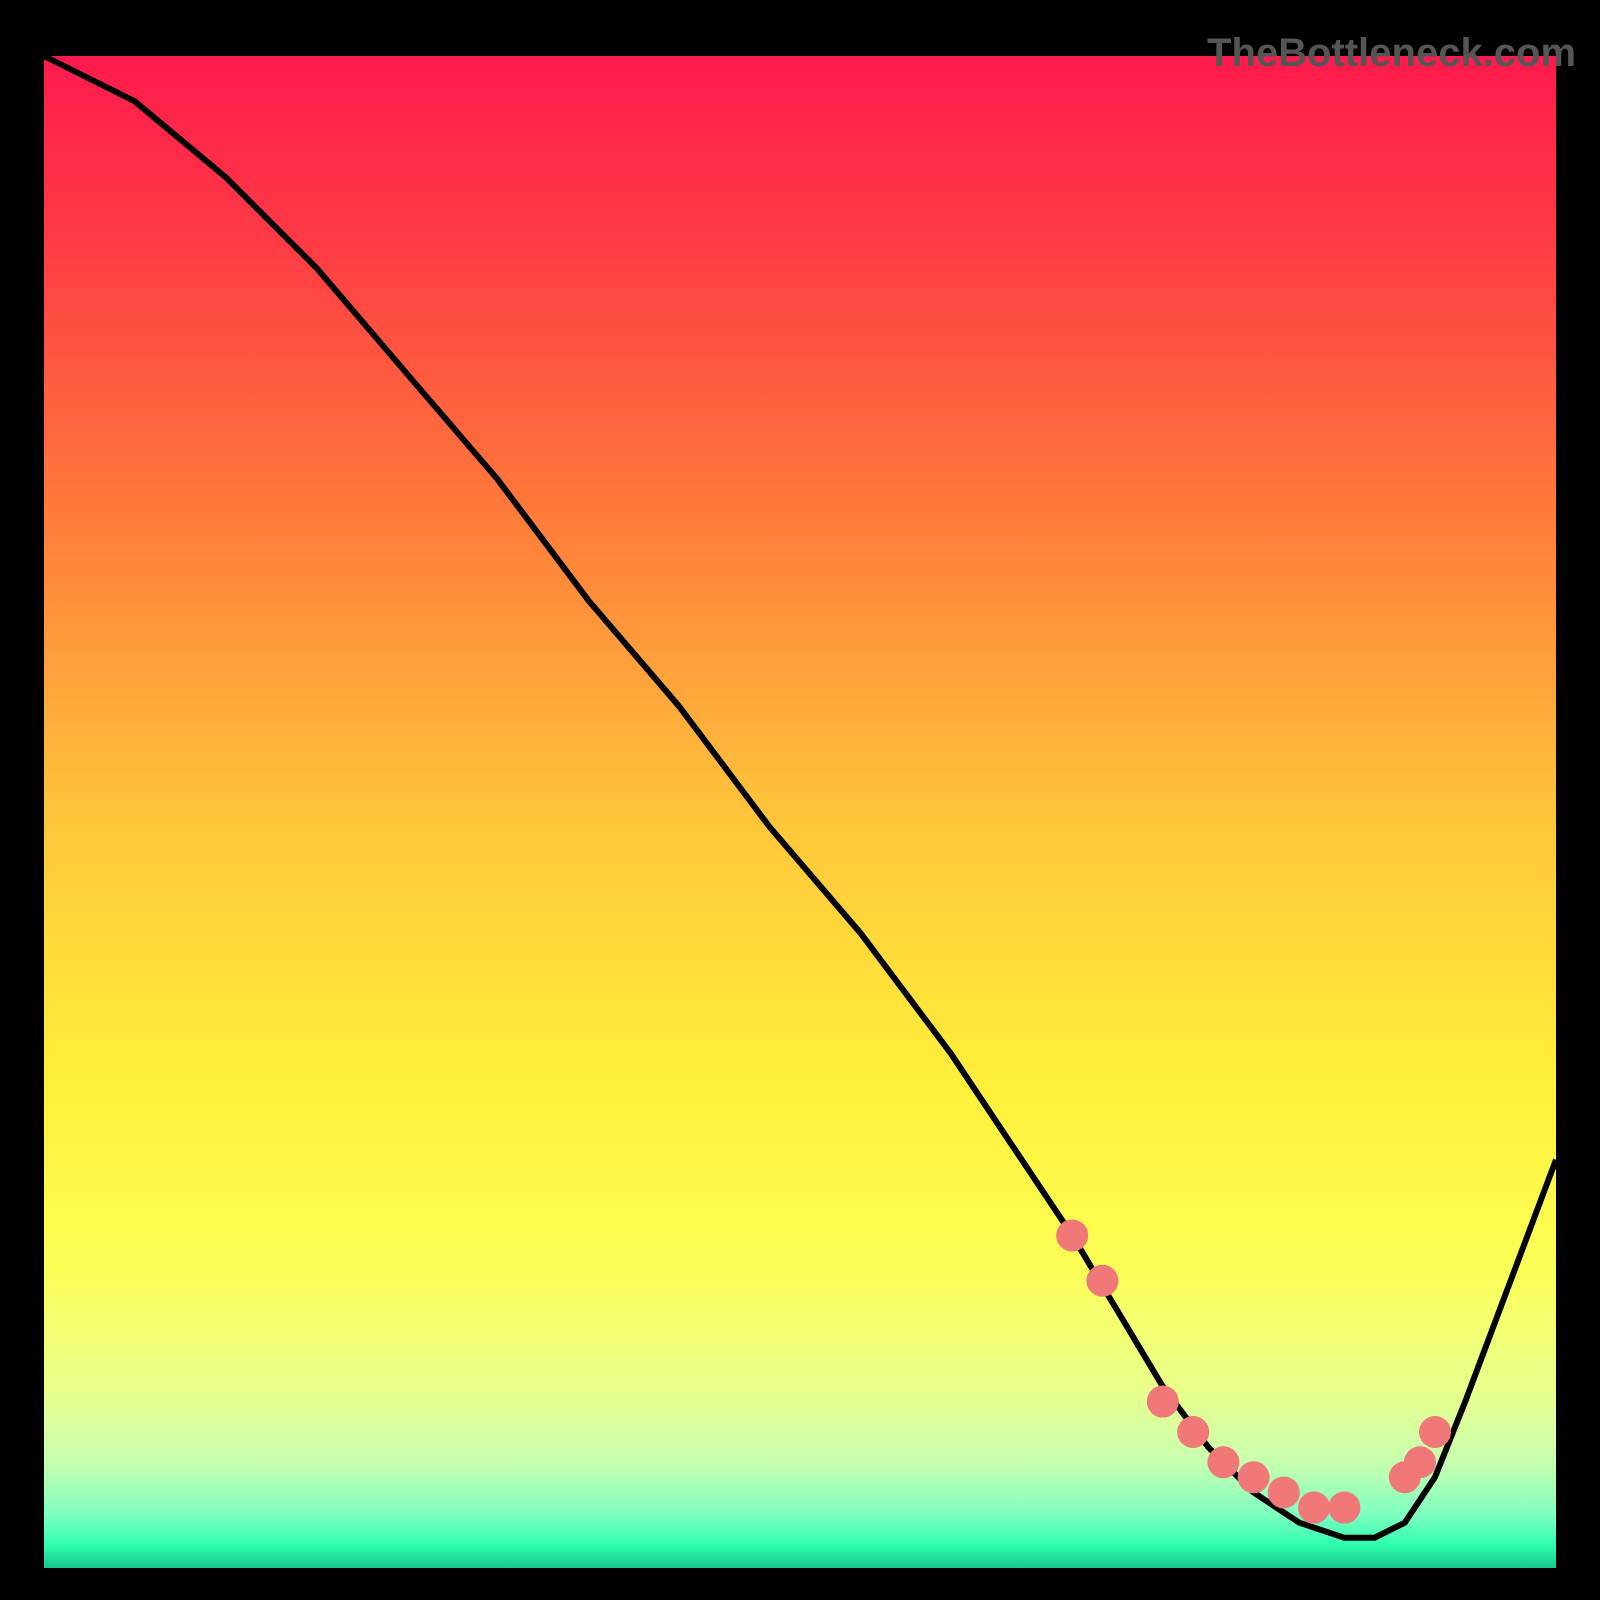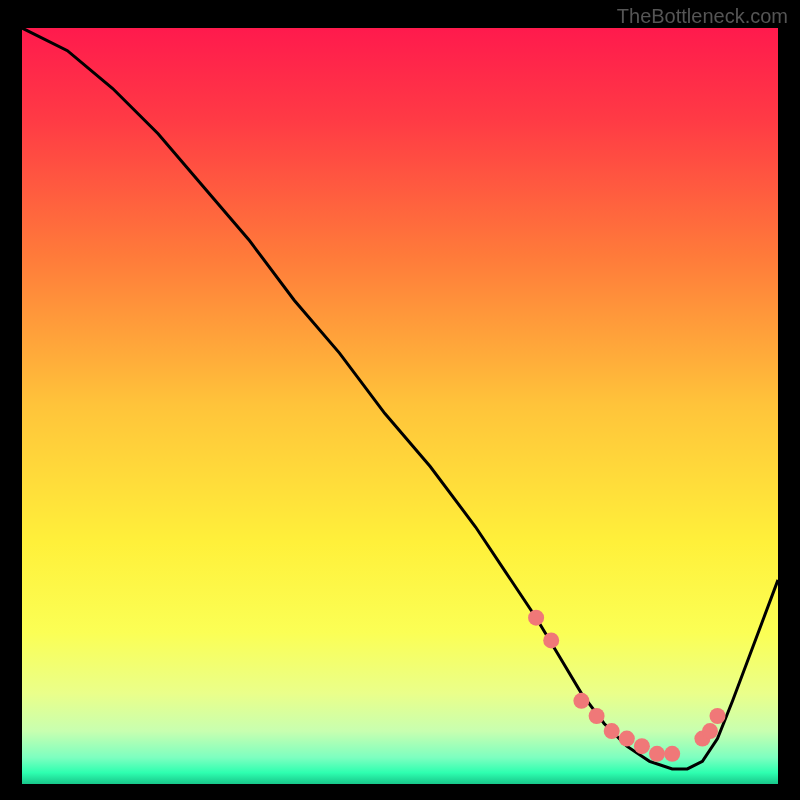--- a/index.html
+++ b/index.html
@@ -6,25 +6,25 @@
     margin: 0;
     padding: 0;
     background: #000;
     width: 800px;
     height: 800px;
     position: relative;
     font-family: Arial, sans-serif;
   }
   .watermark {
     position: absolute;
-    top: 5px;
+    top: 16px;
     right: 12px;
     color: #555;
     font-size: 20px;
-    font-weight: 400;
+    font-weight: 700;
     z-index: 10;
   }
   .plot-area {
     position: absolute;
     left: 22px;
     top: 28px;
     width: 756px;
     height: 756px;
   }
   svg { display: block; }

